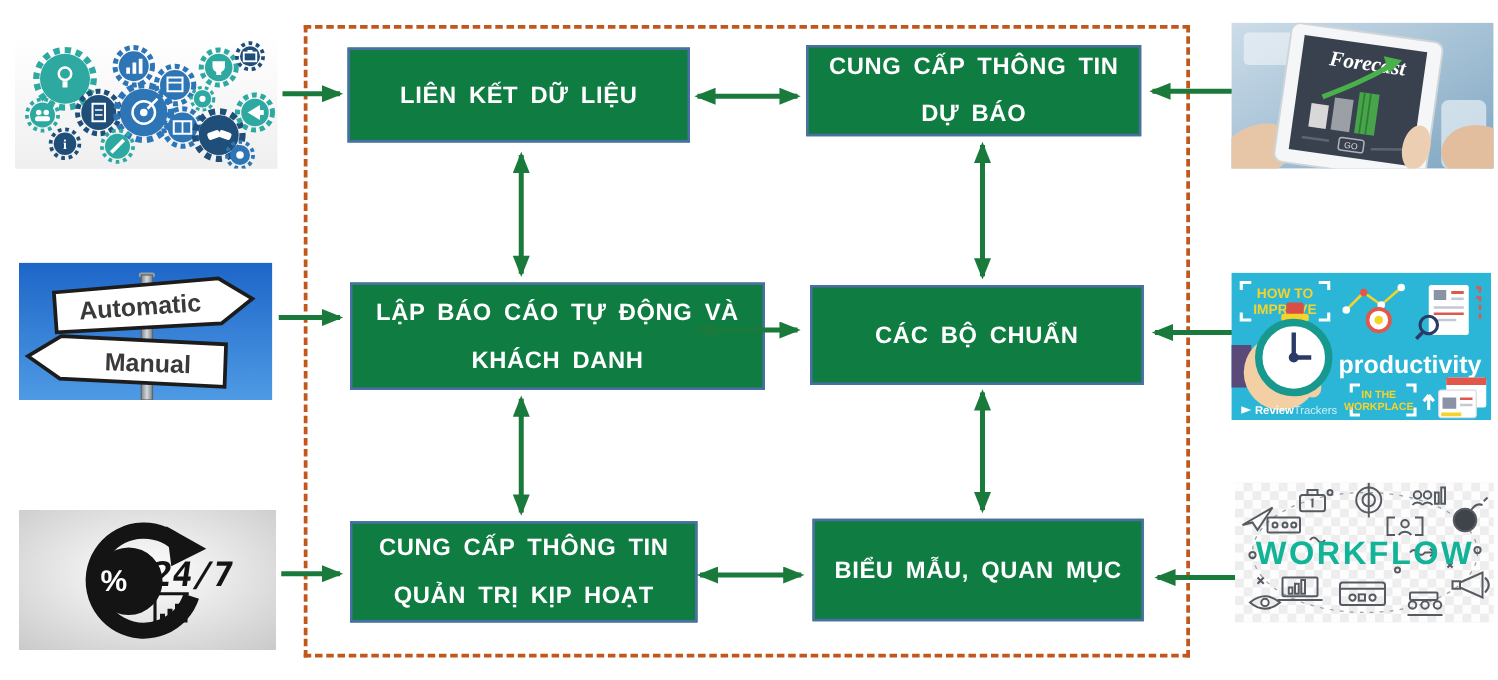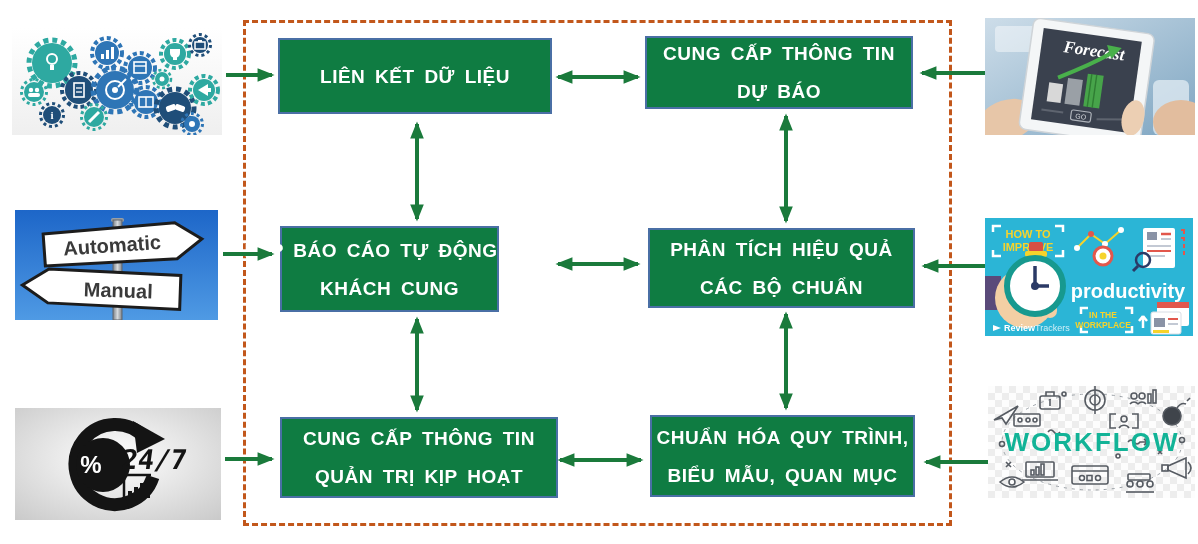--- a/index.html
+++ b/index.html
@@ -28,34 +28,32 @@
 
   <div class="frame"></div>
 
   <div class="gbox" style="left:278px;top:38px;width:274px;height:76px;">
     <span class="bl">LIÊN KẾT DỮ LIỆU</span>
   </div>
   <div class="gbox" style="left:645px;top:36px;width:268px;height:73px;">
     <span class="bl">CUNG CẤP THÔNG TIN</span>
     <span class="bl">DỰ BÁO</span>
   </div>
-  <div class="gbox" style="left:280px;top:226px;width:219px;height:86px;text-align:center;">
+  <div class="gbox" style="left:280px;top:226px;width:332px;height:86px;text-align:center;">
     <span class="bl">LẬP BÁO CÁO TỰ ĐỘNG VÀ</span>
-    <span class="bl">KHÁCH CUNG</span>
+    <span class="bl">KHÁCH DANH</span>
   </div>
   <div class="gbox" style="left:648px;top:228px;width:267px;height:80px;">
-    <span class="bl">PHÂN TÍCH HIỆU QUẢ</span>
     <span class="bl">CÁC BỘ CHUẨN</span>
   </div>
   <div class="gbox" style="left:280px;top:417px;width:278px;height:81px;">
     <span class="bl">CUNG CẤP THÔNG TIN</span>
     <span class="bl">QUẢN TRỊ KỊP HOẠT</span>
   </div>
   <div class="gbox" style="left:650px;top:415px;width:265px;height:82px;">
-    <span class="bl">CHUẨN HÓA QUY TRÌNH,</span>
     <span class="bl">BIỂU MẪU, QUAN MỤC</span>
   </div>
 
   <svg class="arrows" width="1198" height="544">
     <defs>
       <marker id="ah" viewBox="0 0 10 8" refX="8.5" refY="4" markerWidth="4.4" markerHeight="3.4" orient="auto-start-reverse">
           <path d="M0,0 L10,4 L0,8 Z" fill="#1a7a3b"></path>
         </marker>
     </defs>
     <g stroke="#1a7a3b" stroke-width="4">

